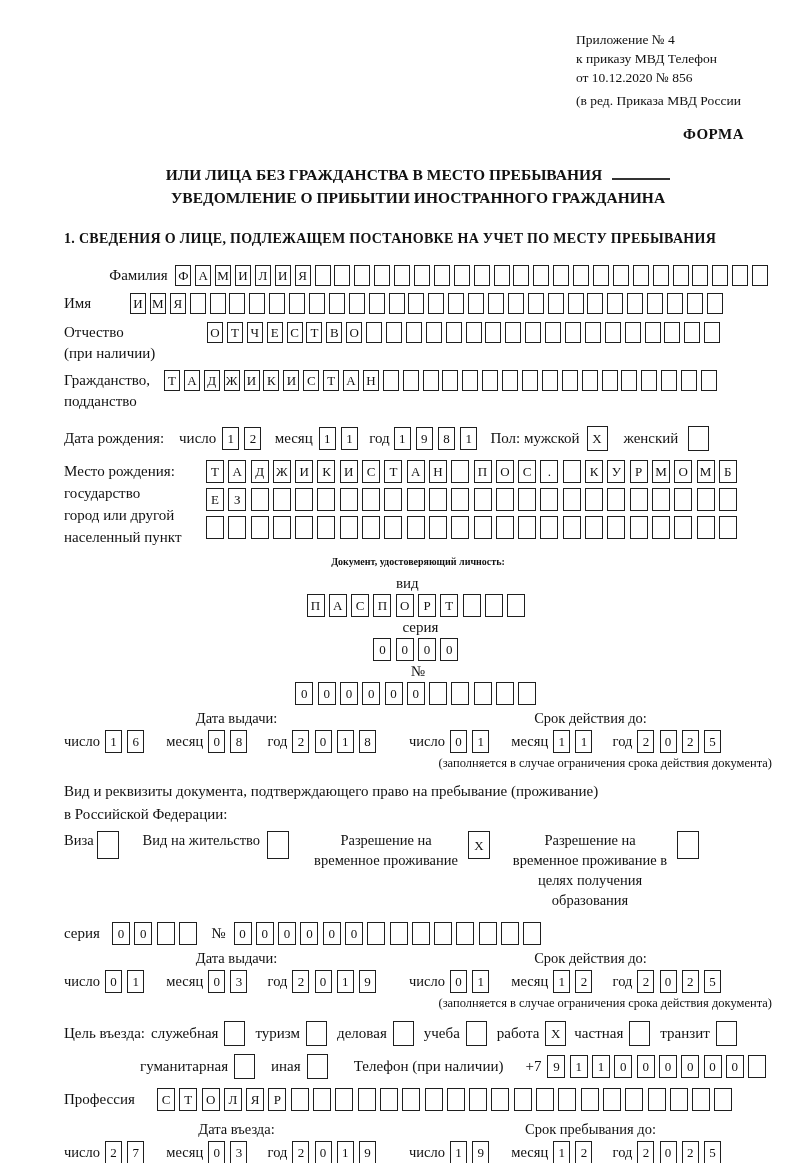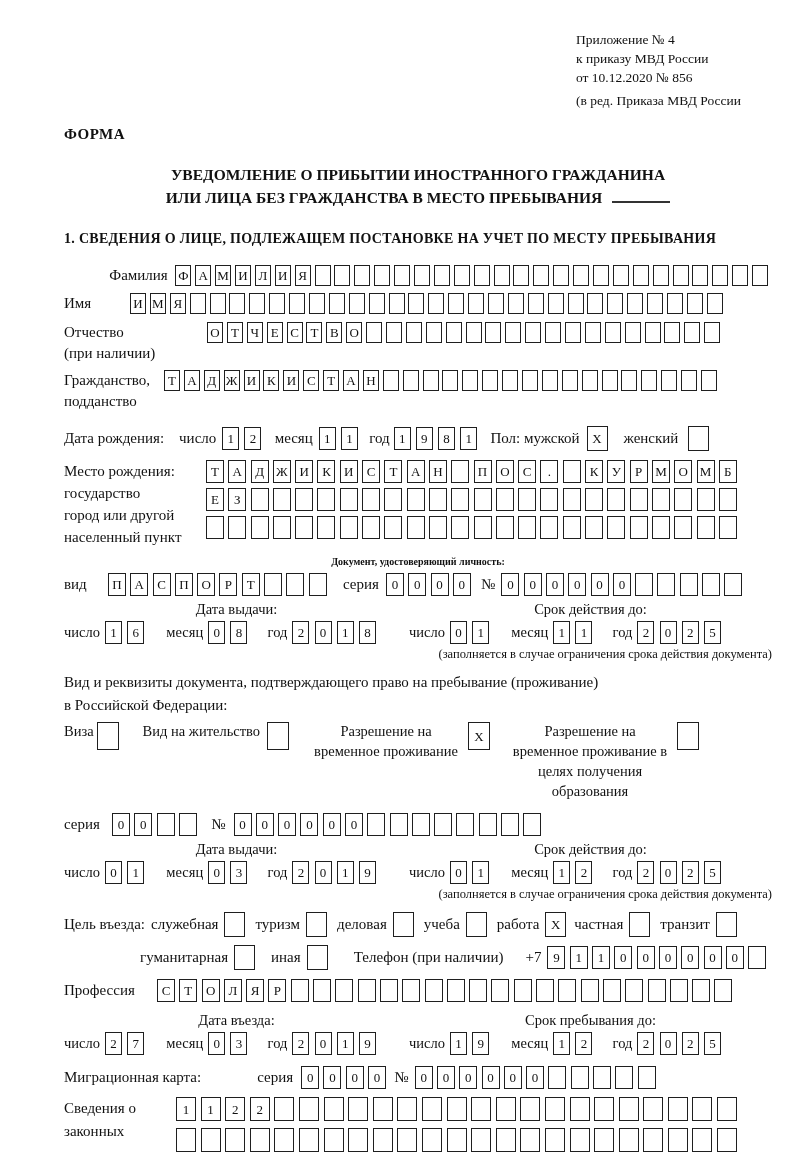--- a/index.html
+++ b/index.html
@@ -2,21 +2,21 @@
 <html><head>
 <meta charset="utf-8">
 <style>
   html,body{margin:0;padding:0;background:#ffffff;}
   body{width:800px;min-height:1163px;font-family:"Liberation Serif","DejaVu Serif",serif;color:#111;}
   .page{padding:30px 28px 16px 64px;box-sizing:border-box;width:800px;}
 
   
   .annex{margin-left:auto;width:196px;font-size:13.5px;line-height:19px;}
   .annex .gap{height:4px;}
-  .form-word{font-weight:bold;font-size:15px;padding-right:28px;margin-top:16px;letter-spacing:.5px;}
+  .form-word{font-weight:bold;font-size:15px;text-align:right;padding-right:28px;margin-top:16px;letter-spacing:.5px;}
 
   
   .title{font-weight:bold;font-size:15.5px;text-align:center;margin-top:20px;line-height:23px;}
   .title .uline{display:inline-block;width:58px;border-bottom:2px solid #333;height:14px;margin-left:10px;}
   .section1{font-weight:bold;font-size:14px;margin-top:22px;letter-spacing:.3px;}
 
   
   .frow{display:flex;align-items:flex-start;margin-top:6px;}
   .flabel{font-size:15px;line-height:21px;flex:none;}
   .lbl{font-size:15px;line-height:21px;}
@@ -60,30 +60,30 @@
   .rep .rlabels{width:112px;flex:none;font-size:15px;line-height:22.5px;}
   .rep .rrows .cells{margin-bottom:7px;}
 </style>
 </head>
 <body>
 
 <div class="page">
 
   <div class="annex">
     <div>Приложение № 4</div>
-    <div>к приказу МВД России</div>
+    <div>к приказу МВД Телефон</div>
     <div>от 10.12.2020 № 856</div>
     <div class="gap"></div>
     <div>(в ред. Приказа МВД России</div>
   </div>
   <div class="form-word">ФОРМА</div>
 
   <div class="title">
+    <div><span>ИЛИ ЛИЦА БЕЗ ГРАЖДАНСТВА В МЕСТО ПРЕБЫВАНИЯ</span><span class="uline"></span></div>
     <div>УВЕДОМЛЕНИЕ О ПРИБЫТИИ ИНОСТРАННОГО ГРАЖДАНИНА</div>
-    <div><span>ИЛИ ЛИЦА БЕЗ ГРАЖДАНСТВА В МЕСТО ПРЕБЫВАНИЯ</span><span class="uline"></span></div>
   </div>
   <div class="section1">1. СВЕДЕНИЯ О ЛИЦЕ, ПОДЛЕЖАЩЕМ ПОСТАНОВКЕ НА УЧЕТ ПО МЕСТУ ПРЕБЫВАНИЯ</div>
 
   <div class="frow" style="margin-top:18px;justify-content:flex-end;">
     <div class="flabel" style="width:66px;">Фамилия</div>
     <span class="cells">
         <span class="cell">Ф</span>
         <span class="cell">А</span>
         <span class="cell">М</span>
         <span class="cell">И</span>
@@ -337,21 +337,21 @@
             <span class="cell"></span>
             <span class="cell"></span>
             <span class="cell"></span>
             <span class="cell"></span>
           </span></div>
     </div>
   </div>
 
   <div class="doc-heading">Документ, удостоверяющий личность:</div>
 
-  <div class="frow" style="margin-top:6px;align-items:center;">
+  <div class="frow" style="margin-top:6px;align-items:center;flex-direction:column;">
     <span class="lbl" style="width:44px;">вид</span>
     <span class="cells lg">
         <span class="cell">П</span>
         <span class="cell">А</span>
         <span class="cell">С</span>
         <span class="cell">П</span>
         <span class="cell">О</span>
         <span class="cell">Р</span>
         <span class="cell">Т</span>
         <span class="cell"></span>

